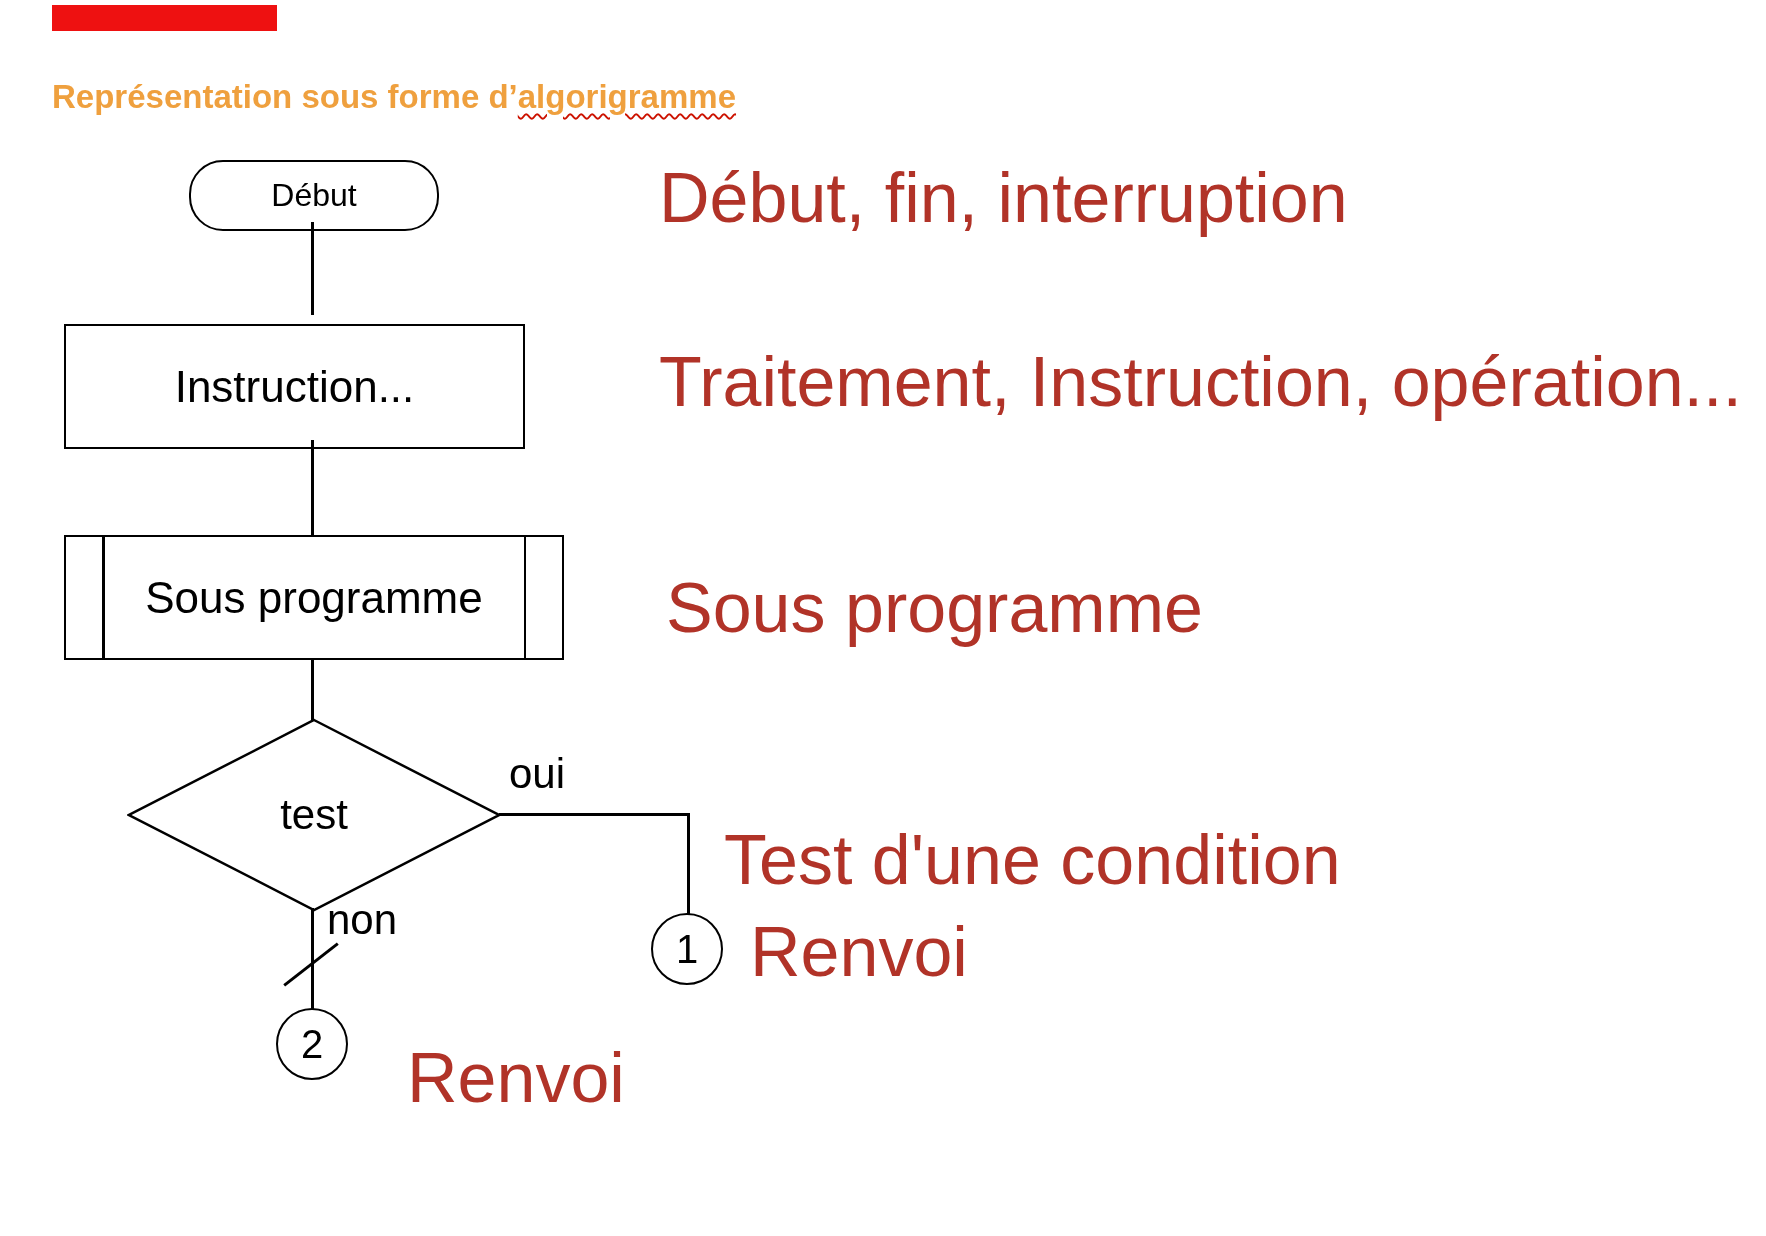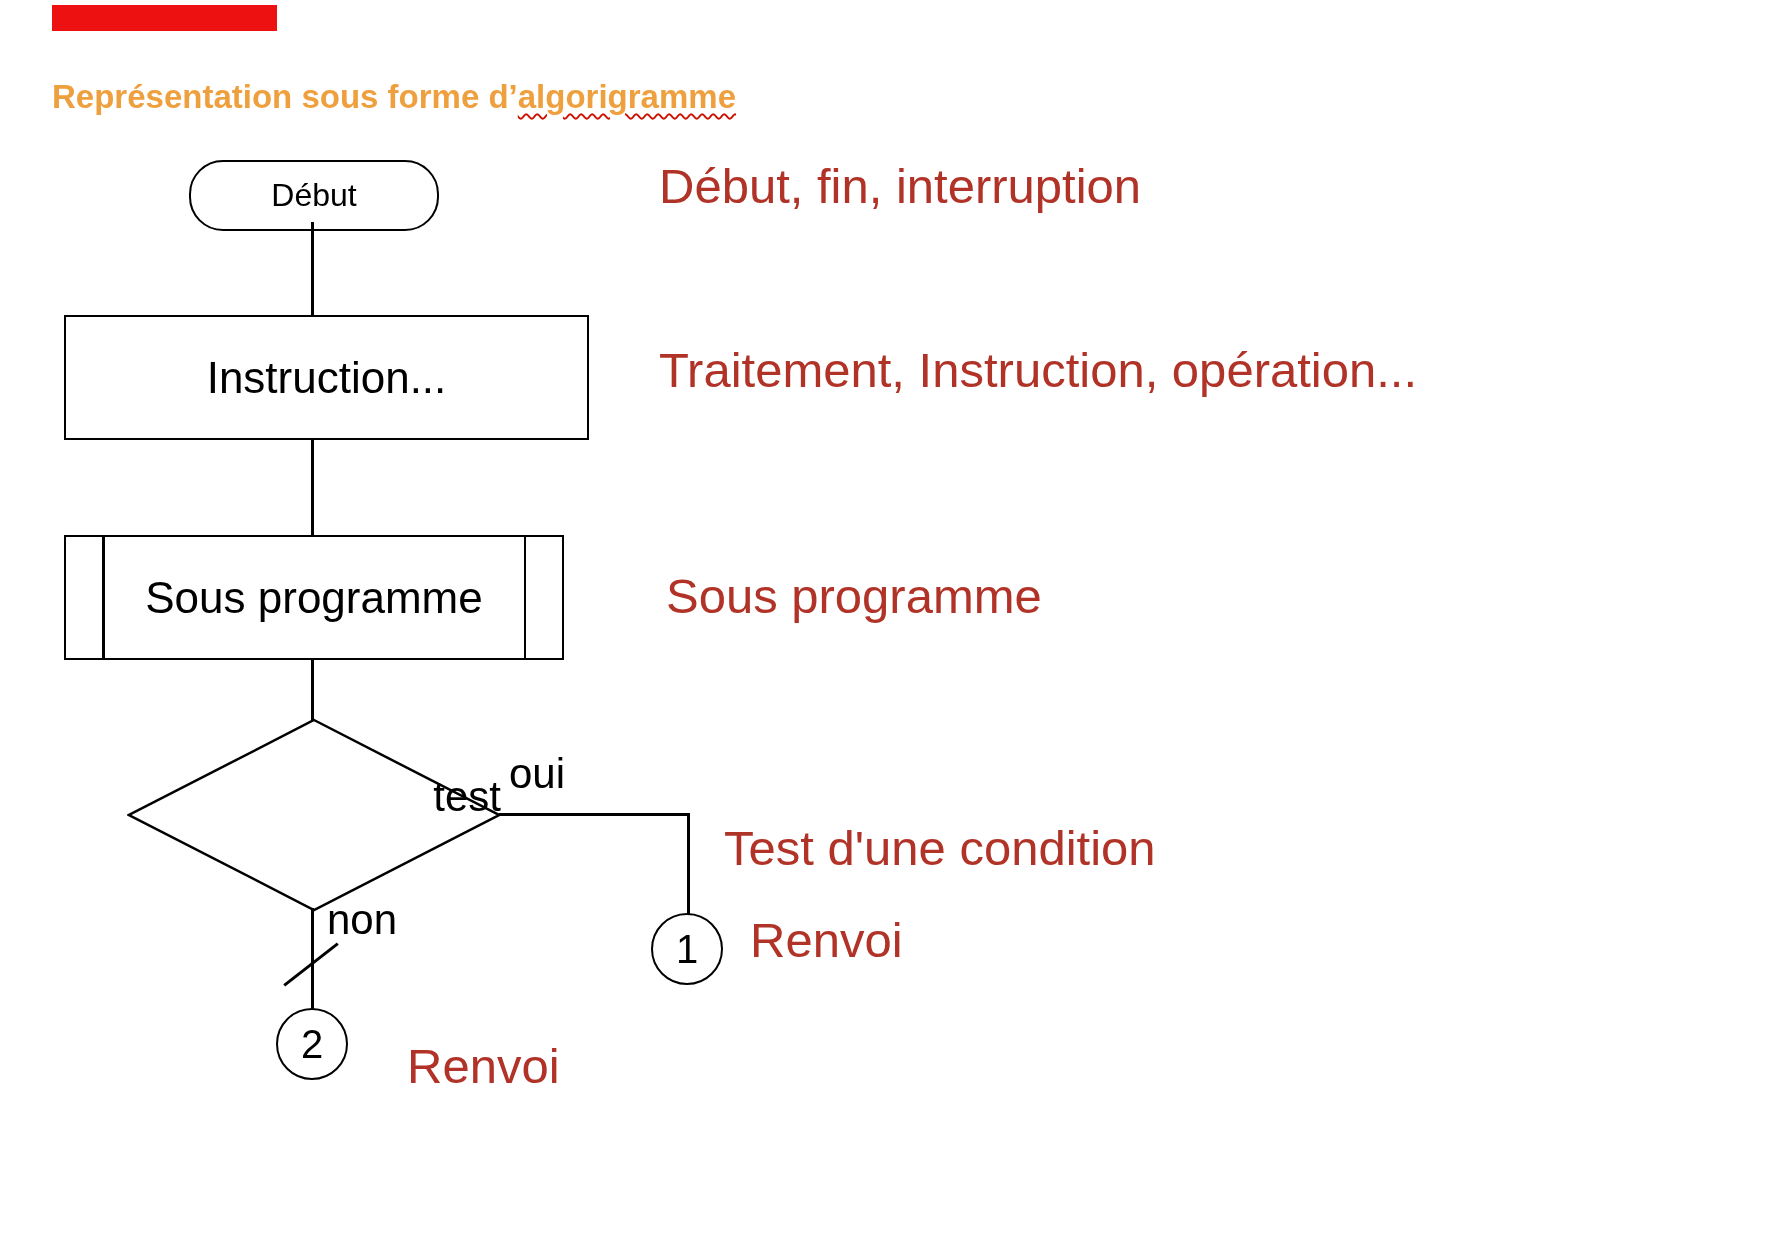--- a/index.html
+++ b/index.html
@@ -30,46 +30,46 @@
     text-decoration-color:var(--underline-red);
     text-decoration-thickness:2px;
     text-underline-offset:5px;
   }
   .shape{
     border:2.5px solid #000;background:#fff;color:#000;
     display:flex;align-items:center;justify-content:center;
     box-sizing:border-box;
   }
   .stadium{left:145px;top:160px;width:250px;height:71px;border-radius:34px;font-size:32px;}
-  .rect-instruction{left:20px;top:315px;width:525px;height:125px;font-size:44px;}
+  .rect-instruction{left:20px;top:324px;width:461px;height:125px;font-size:44px;}
   .rect-subprogram{left:20px;top:535px;width:500px;height:125px;font-size:44px;}
   .subbar{position:absolute;top:0;bottom:0;width:2.5px;background:#000;}
   .subbar.l{left:36px;} .subbar.r{right:36px;}
   .vline{width:2.5px;background:#000;}
   .hline{height:2.5px;background:#000;}
   .line-1{left:267px;top:222px;height:93px;}
   .line-2{left:267px;top:440px;height:95px;}
   .line-3{left:267px;top:660px;height:60px;}
   .diamond-svg{left:83px;top:718px;width:374px;height:194px;}
-  .diamond-label{left:83px;top:700px;width:374px;height:194px;
-    display:flex;align-items:center;justify-content:flex-end;font-size:42px;color:#000;}
+  .diamond-label{left:83px;top:718px;width:374px;height:194px;
+    display:flex;align-items:center;justify-content:center;font-size:42px;color:#000;}
   .oui-label{left:465px;top:750px;font-size:42px;color:#000;text-align:right;}
   .line-oui-h{left:455px;top:813px;width:190px;}
   .line-oui-v{left:643px;top:813px;height:102px;}
   .line-non{left:267px;top:908px;height:101px;}
   .non-label{left:283px;top:896px;font-size:42px;color:#000000;background:transparent;}
   .slash{left:233px;top:963px;width:68px;height:3px;background:#000;transform:rotate(-38deg);}
   .circle{
     border:2.5px solid #000;background:#fff;border-radius:50%;
     width:72px;height:72px;display:flex;align-items:center;justify-content:center;
     font-size:40px;color:#000;box-sizing:border-box;
   }
   .circle-1{left:607px;top:913px;}
   .circle-2{left:232px;top:1008px;}
-  .legend{color:var(--legend-red);font-size:49px;white-space:nowrap;text-align:center;}
+  .legend{color:var(--legend-red);font-size:70px;white-space:nowrap;text-align:center;}
   .legend-start{left:615px;top:158px;}
   .legend-process{left:615px;top:342px;}
   .legend-subprogram{left:622px;top:568px;}
   .legend-test{left:680px;top:820px;}
   .legend-renvoi1{left:706px;top:912px;}
   .legend-renvoi2{left:363px;top:1038px;}
 </style>
 </head>
 <body>
 

